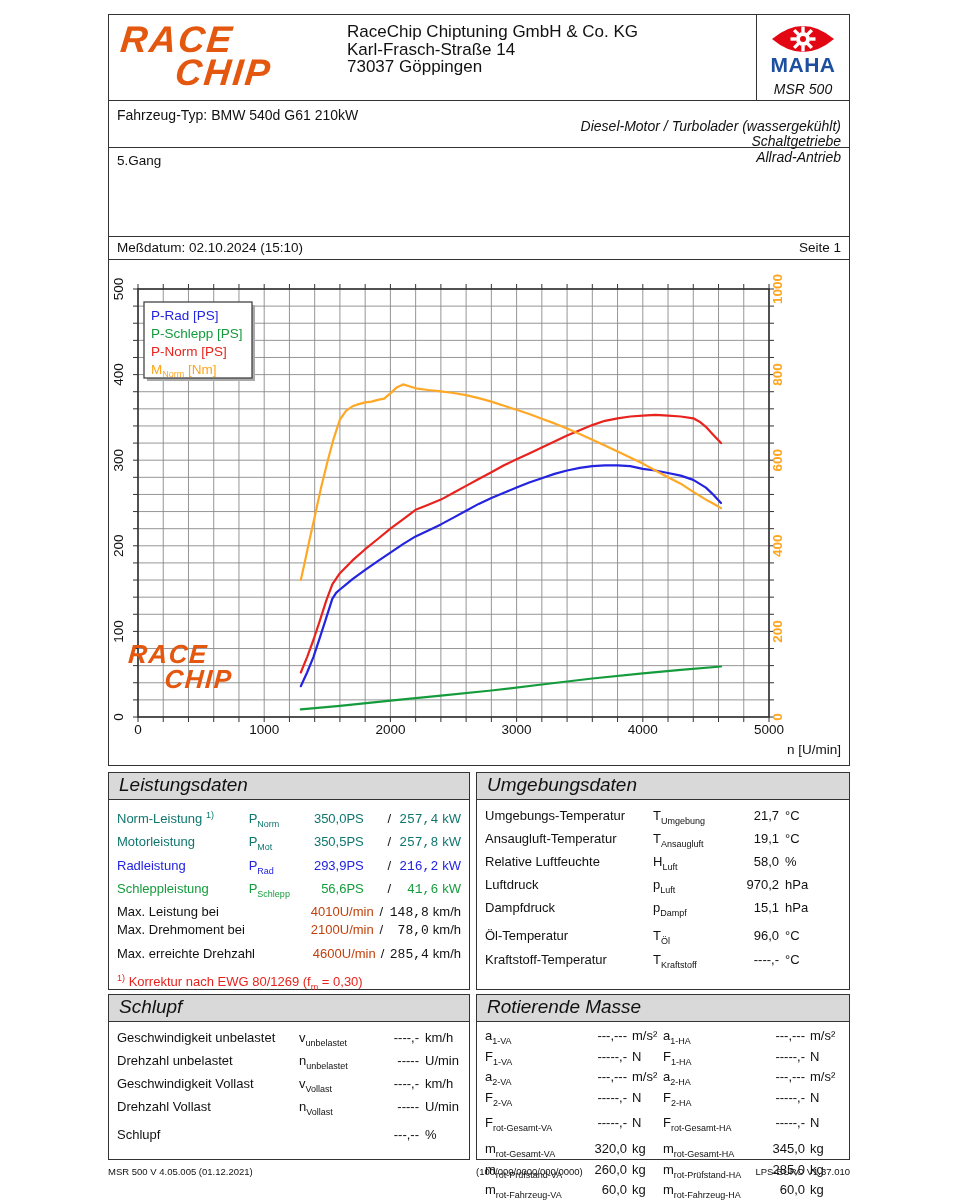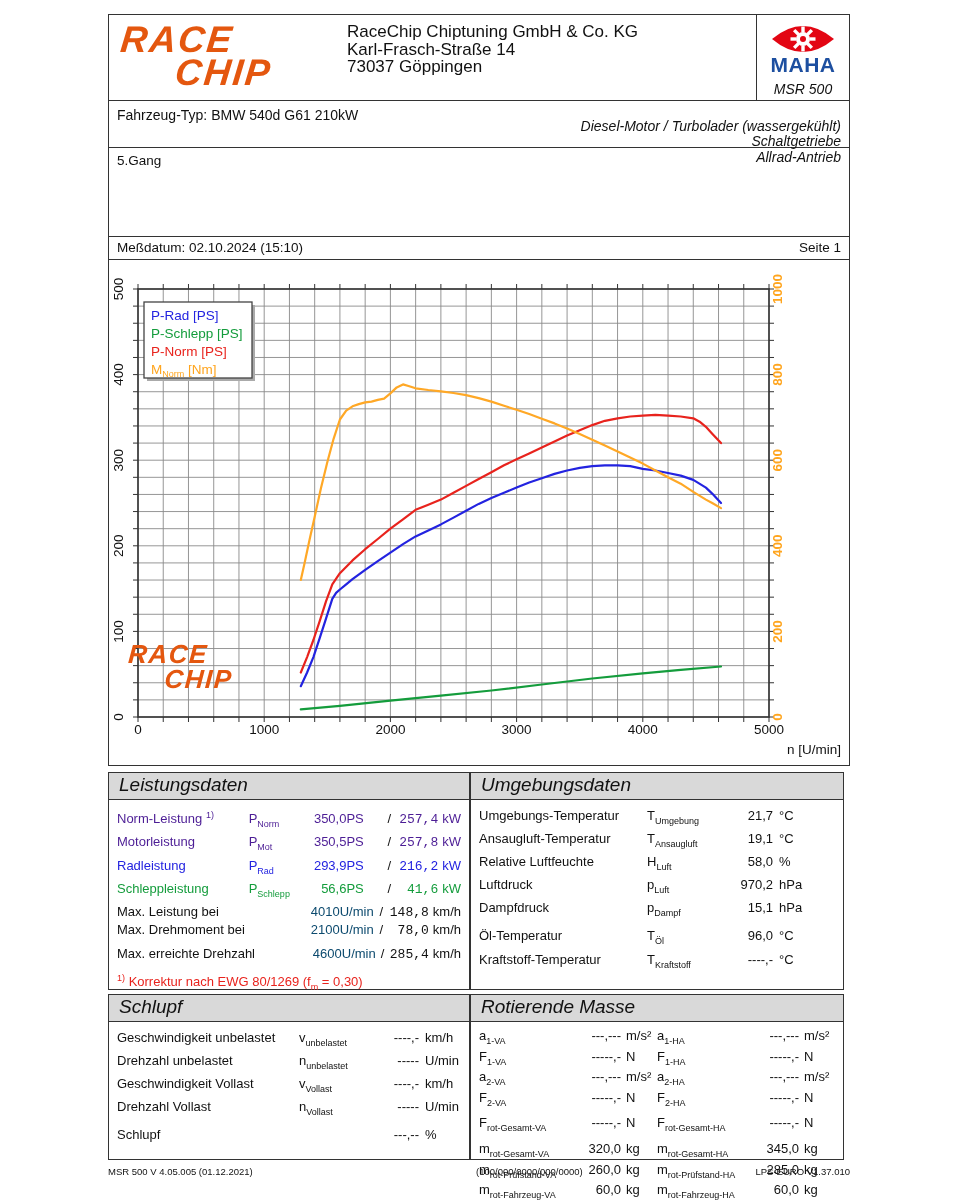--- a/index.html
+++ b/index.html
@@ -26,21 +26,21 @@
   .veh-left { position:absolute; left:8px; top:6px; }
   .veh-right { position:absolute; right:8px; top:18px; text-align:right; line-height:15.5px;font-style:italic; }
 
   .gang-box { height:91px; padding:6px 8px; font-size:13.5px; }
   .messdatum-box { height:24px; padding:3px 8px; font-size:13.5px; position:relative; }
   .messdatum-box .seite { position:absolute; right:8px; top:3px; }
 
   .chart-box { height:508px; padding:1px; }
 
   
-  .row2col { display:flex; }
+  .row2col { display:flex; gap:6px; }
   .row1 { margin-top:6px; }
   .rowB { margin-top:4px; }
   .section { border:1.5px solid #333; background:#fff; }
   .sec-l { width:362px; }
   .sec-r { width:374px; }
   .h218 { height:218px; } .h166 { height:166px; }
   .sec-title { background:#d9d9d9; border-bottom:1.5px solid #333; font-style:italic;
                font-size:19px; padding:1px 10px 3px 10px; color:#111; }
   .sec-body { padding:7px 8px; font-size:13px; }
 
@@ -71,22 +71,22 @@
   .sch .u1  { padding-left:6px; }
 
   
   .masse-body { display:flex; font-size:13px; padding:6px 8px; }
   .masse-col { width:50%; }
   .ms .drow { line-height:16px; }
   .ms .sym { width:92px; }
   .ms .v1  { width:50px; text-align:right; }
   .ms .u1  { padding-left:5px; }
 
-  .c-red { color:#4c1d95; } .c-blue { color:#2323e0; } .c-green { color:#149c3c; }
-  .c-orange { color:#ffa51e; } .c-black { color:#111; } .muted { color:#0c4a6e; }
+  .c-red { color:#0f766e; } .c-blue { color:#2323e0; } .c-green { color:#149c3c; }
+  .c-orange { color:#ffa51e; } .c-black { color:#111; } .muted { color:#c2410c; }
   .footnotes { margin-top:7px; color:#e8231d; line-height:16.5px; font-size:13px; }
   .fn-indent { padding-left:12px; }
 
   .footer { position:relative; margin-top:6px; height:14px; font-size:9.5px; color:#111; }
   .footer .f-left { position:absolute; left:0; top:0; }
   .footer .f-center { position:absolute; left:368px; top:0; }
   .footer .f-right { position:absolute; right:0; top:0; }
 </style>
 </head>
 <body>

